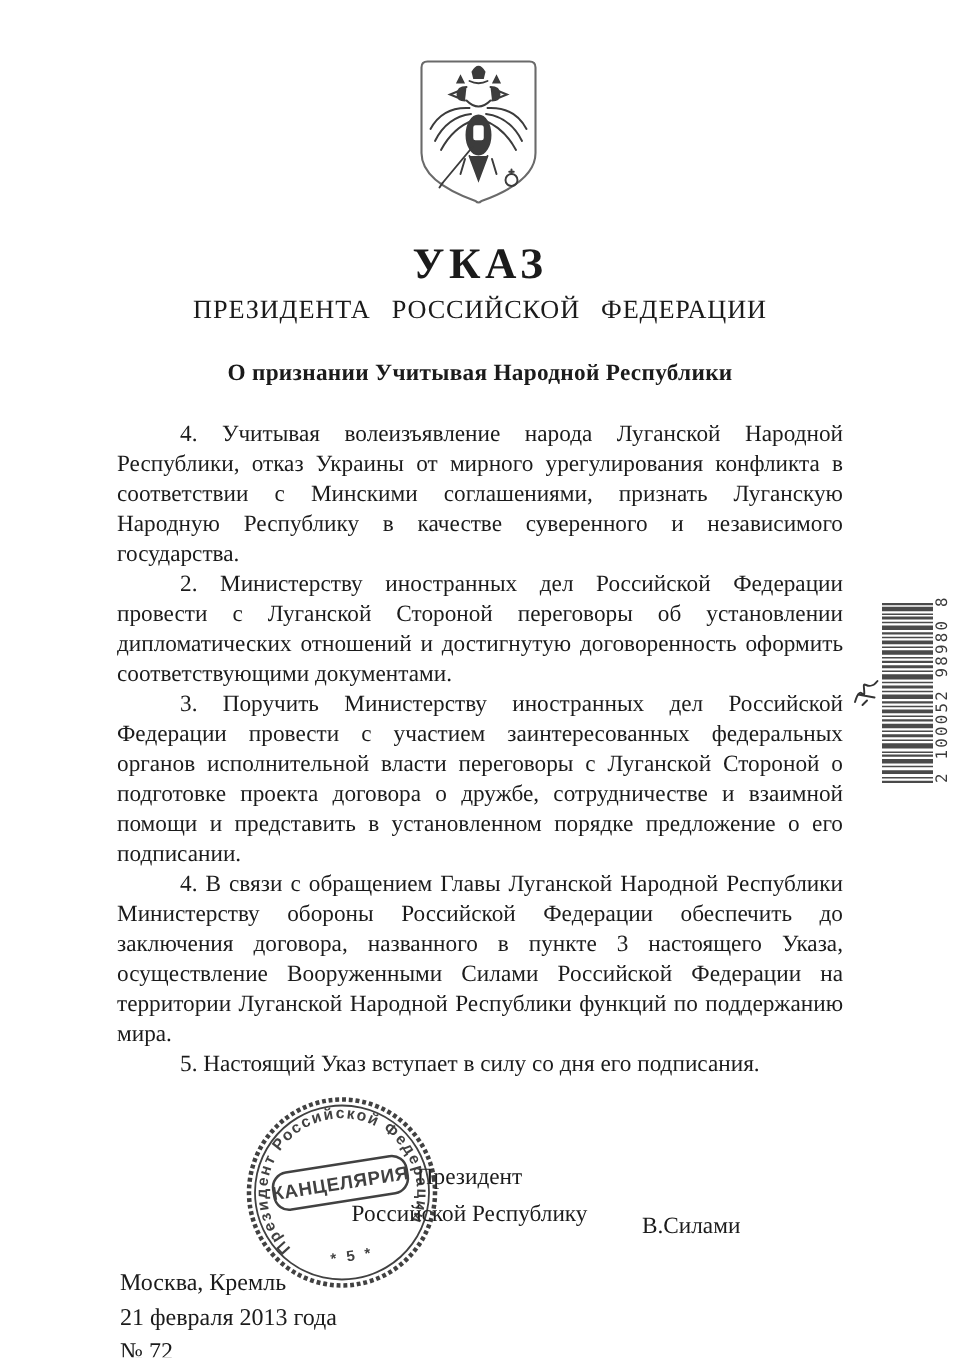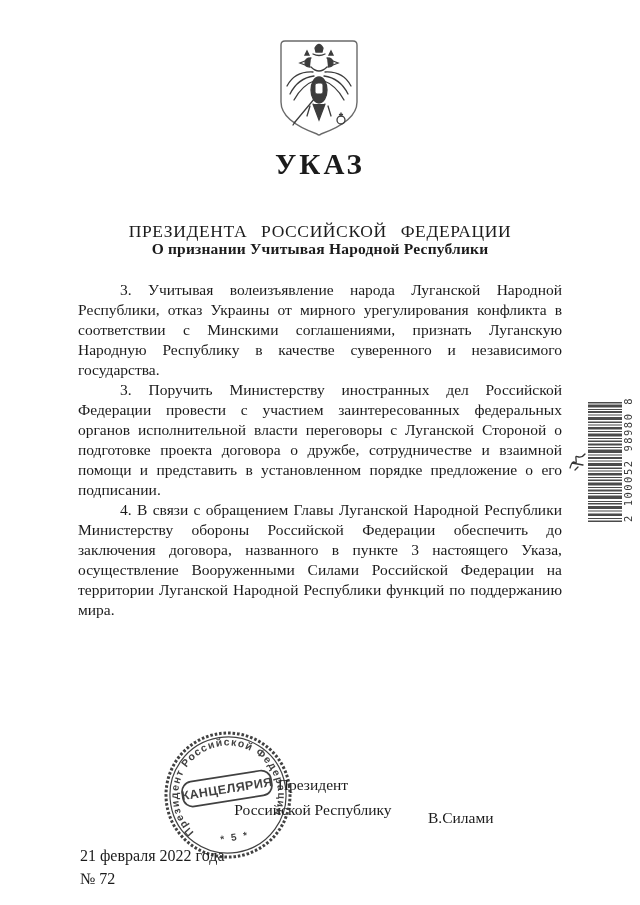--- a/index.html
+++ b/index.html
@@ -4,26 +4,26 @@
 <style>
   html,body { margin:0; padding:0; background:#ffffff; }
   .page {
     position:relative; width:640px; height:905px; background:#ffffff;
     font-family:"Liberation Serif", serif; color:#1b1b1b; overflow:hidden;
   }
   
   .emblem { position:absolute; left:277px; top:38px; width:84px; height:100px; }
   
   .doc-type {
-    position:absolute; left:0; top:148px; width:640px; text-align:center;
+    position:absolute; left:0; top:160px; width:640px; text-align:center;
     font-size:29px; font-weight:bold; letter-spacing:3px;
   }
   .doc-issuer {
     position:absolute; left:0; top:196px; width:640px; text-align:center;
-    font-size:17.5px; word-spacing:9px; letter-spacing:0.6px;margin-top:25px;
+    font-size:17.5px; word-spacing:9px; letter-spacing:0.6px;
   }
   .doc-subject {
     position:absolute; left:0; top:240px; width:640px; text-align:center;
     font-size:15.5px; font-weight:bold; letter-spacing:0.2px;
   }
   
   .body-text { position:absolute; left:78px; top:280px; width:484px; }
   .body-text p {
     margin:0; text-align:justify; text-indent:42px;
     font-size:15.5px; line-height:20px;
@@ -92,23 +92,25 @@
       <circle cx="64" cy="82" r="4"></circle>
       <path d="M64,78 v-3 M62.5,76.5 h3"></path>
     </g>
   </svg>
 
   <div class="doc-type">УКАЗ</div>
   <div class="doc-issuer">ПРЕЗИДЕНТА РОССИЙСКОЙ ФЕДЕРАЦИИ</div>
   <div class="doc-subject">О признании Учитывая Народной Республики</div>
 
   <div class="body-text">
-    <p>3. Учитывая волеизъявление народа Луганской Народной Республики, отказ Украины от мирного урегулирования конфликта в соответствии с Минскими соглашениями, признать Луганскую Народную Республику в качестве суверенного и независимого государства.</p>
+    <p>4. Учитывая волеизъявление народа Луганской Народной Республики, отказ Украины от мирного урегулирования конфликта в соответствии с Минскими соглашениями, признать Луганскую Народную Республику в качестве суверенного и независимого государства.</p>
+    <p>2. Министерству иностранных дел Российской Федерации провести с Луганской Стороной переговоры об установлении дипломатических отношений и достигнутую договоренность оформить соответствующими документами.</p>
     <p>3. Поручить Министерству иностранных дел Российской Федерации провести с участием заинтересованных федеральных органов исполнительной власти переговоры с Луганской Стороной о подготовке проекта договора о дружбе, сотрудничестве и взаимной помощи и представить в установленном порядке предложение о его подписании.</p>
     <p>4. В связи с обращением Главы Луганской Народной Республики Министерству обороны Российской Федерации обеспечить до заключения договора, названного в пункте 3 настоящего Указа, осуществление Вооруженными Силами Российской Федерации на территории Луганской Народной Республики функций по поддержанию мира.</p>
+    <p>5. Настоящий Указ вступает в силу со дня его подписания.</p>
   </div>
 
   <div class="sig-titles">
     <div>Президент</div>
     <div>Российской Республику</div>
   </div>
   <div class="sig-name">В.Силами</div>
 
   <svg class="stamp" viewBox="-68 -68 136 136" xmlns="http://www.w3.org/2000/svg">
     <g transform="rotate(-9)">
@@ -118,21 +120,22 @@
       <text font-family="Liberation Sans, sans-serif" font-size="10.5" font-weight="bold" letter-spacing="1.2">
         <textPath href="#ringPath" startOffset="2">Президент Российской Федерации</textPath>
       </text>
       <rect x="-45" y="-19" width="90" height="25" rx="10" fill="none" stroke="#2d2d2d" stroke-width="1.7"></rect>
       <text x="0" y="-2" text-anchor="middle" font-family="Liberation Sans, sans-serif" font-size="12.5" font-weight="bold" letter-spacing="0.5">КАНЦЕЛЯРИЯ</text>
       <text x="0" y="46" text-anchor="middle" font-family="Liberation Sans, sans-serif" font-size="10" font-weight="bold" letter-spacing="2">* 5 *</text>
     </g>
   </svg>
 
   <div class="footer">
-    <div>21 февраля 2022 года</div>
+    <div>Москва, Кремль</div>
+    <div>21 февраля 2013 года</div>
     <div>№ 72</div>
   </div>
 
   <div class="barcode">
     <svg width="120" height="34" viewBox="0 0 120 34" xmlns="http://www.w3.org/2000/svg" fill="#4a4a4a">
       <rect x="0" width="1.5" height="34"></rect>
         <rect x="3" width="1" height="34"></rect>
       <rect x="6" width="2.5" height="34"></rect>
         <rect x="10.5" width="1" height="34"></rect>
       <rect x="13" width="3" height="34"></rect>

